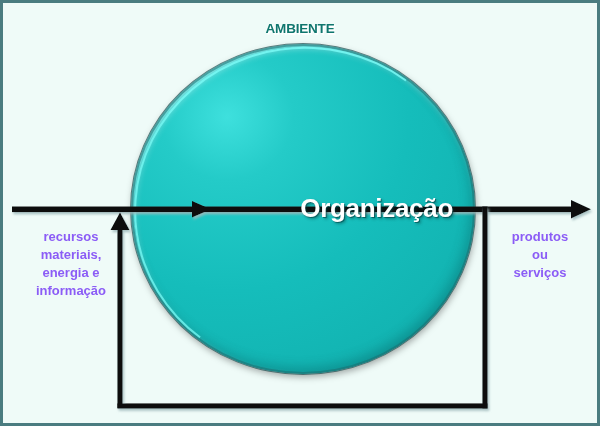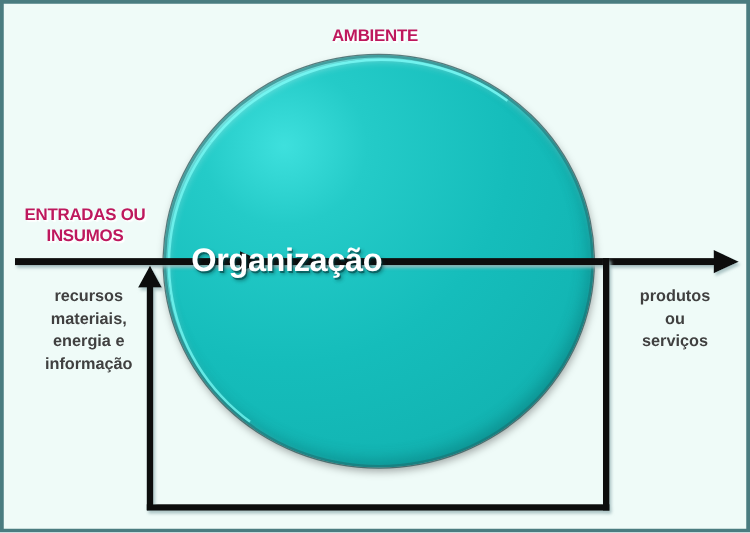--- a/index.html
+++ b/index.html
@@ -80,32 +80,32 @@
     overflow: visible;
   }
 
   
   .cap {
     position: absolute;
     font-weight: bold;
     font-size: 13.5px;
     line-height: 17px;
     letter-spacing: -0.2px;
-    color: #be185d;
+    color: #0f766e;
     text-align: center;
     text-shadow: 1px 1px 0 #ffffff, 1.5px 1.5px 1px rgba(255,255,255,0.9);
     z-index: 5;
     white-space: pre-line;
   }
   .sub {
     position: absolute;
     font-weight: bold;
     font-size: 13px;
     line-height: 18px;
-    color: #404040;
+    color: #8b5cf6;
     text-align: center;
     z-index: 5;
     white-space: pre-line;
   }
 
   #label-ambiente {
     left: 197px; top: 17px;
     width: 200px;
   }
   #label-retroacao {
@@ -127,21 +127,21 @@
   #label-produtos {
     left: 487px; top: 225px;
     width: 100px;
   }
 
   #label-organizacao {
     position: absolute;
     left: 150px;
     top: 190px;
     width: 300px;
-    text-align: left;
+    text-align: right;
     font-size: 26px;
     font-weight: bold;
     color: #ffffff;
     letter-spacing: -0.3px;
     text-shadow:
       1px 1px 0 rgba(0,60,62,0.55),
       2px 2px 3px rgba(0,50,52,0.45);
     z-index: 6;
   }
 </style>
@@ -178,22 +178,20 @@
         <rect x="479.4" y="203.5" width="5.2" height="202"></rect>
 
         <rect x="114.4" y="400.4" width="370.2" height="5.2"></rect>
 
         <rect x="114.4" y="222" width="5.2" height="183"></rect>
 
         <polygon points="117,209.5 126.5,227 107.5,227"></polygon>
       </g>
     </svg>
 
-    <div class="cap" id="label-entradas">ENTRADAS OU
-INSUMOS</div>
     <div class="sub" id="label-recursos">recursos
 materiais,
 energia e
 informação</div>
 
     <div class="sub" id="label-produtos">produtos
 ou
 serviços</div>
 
 

